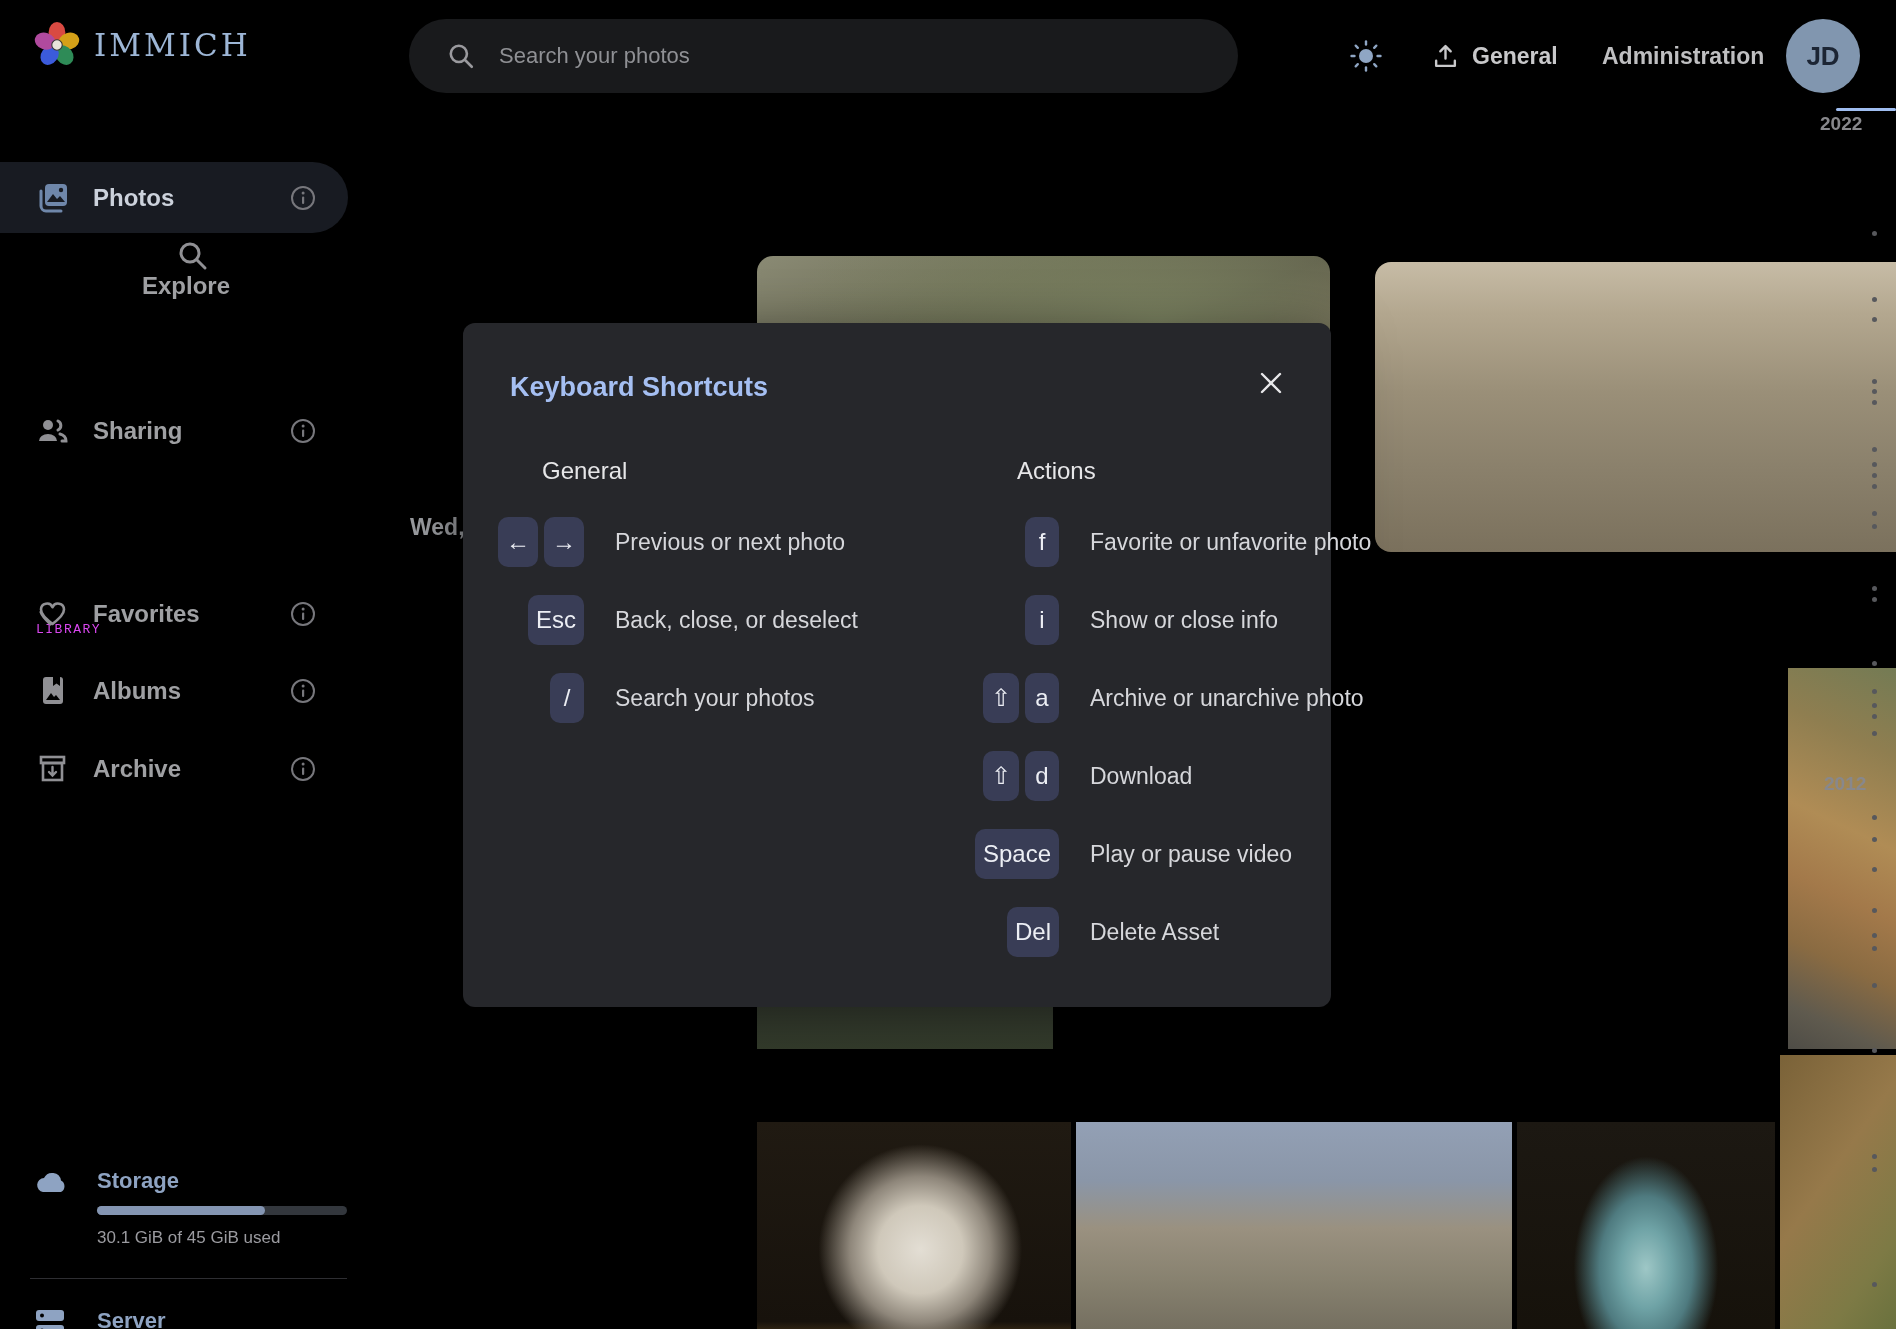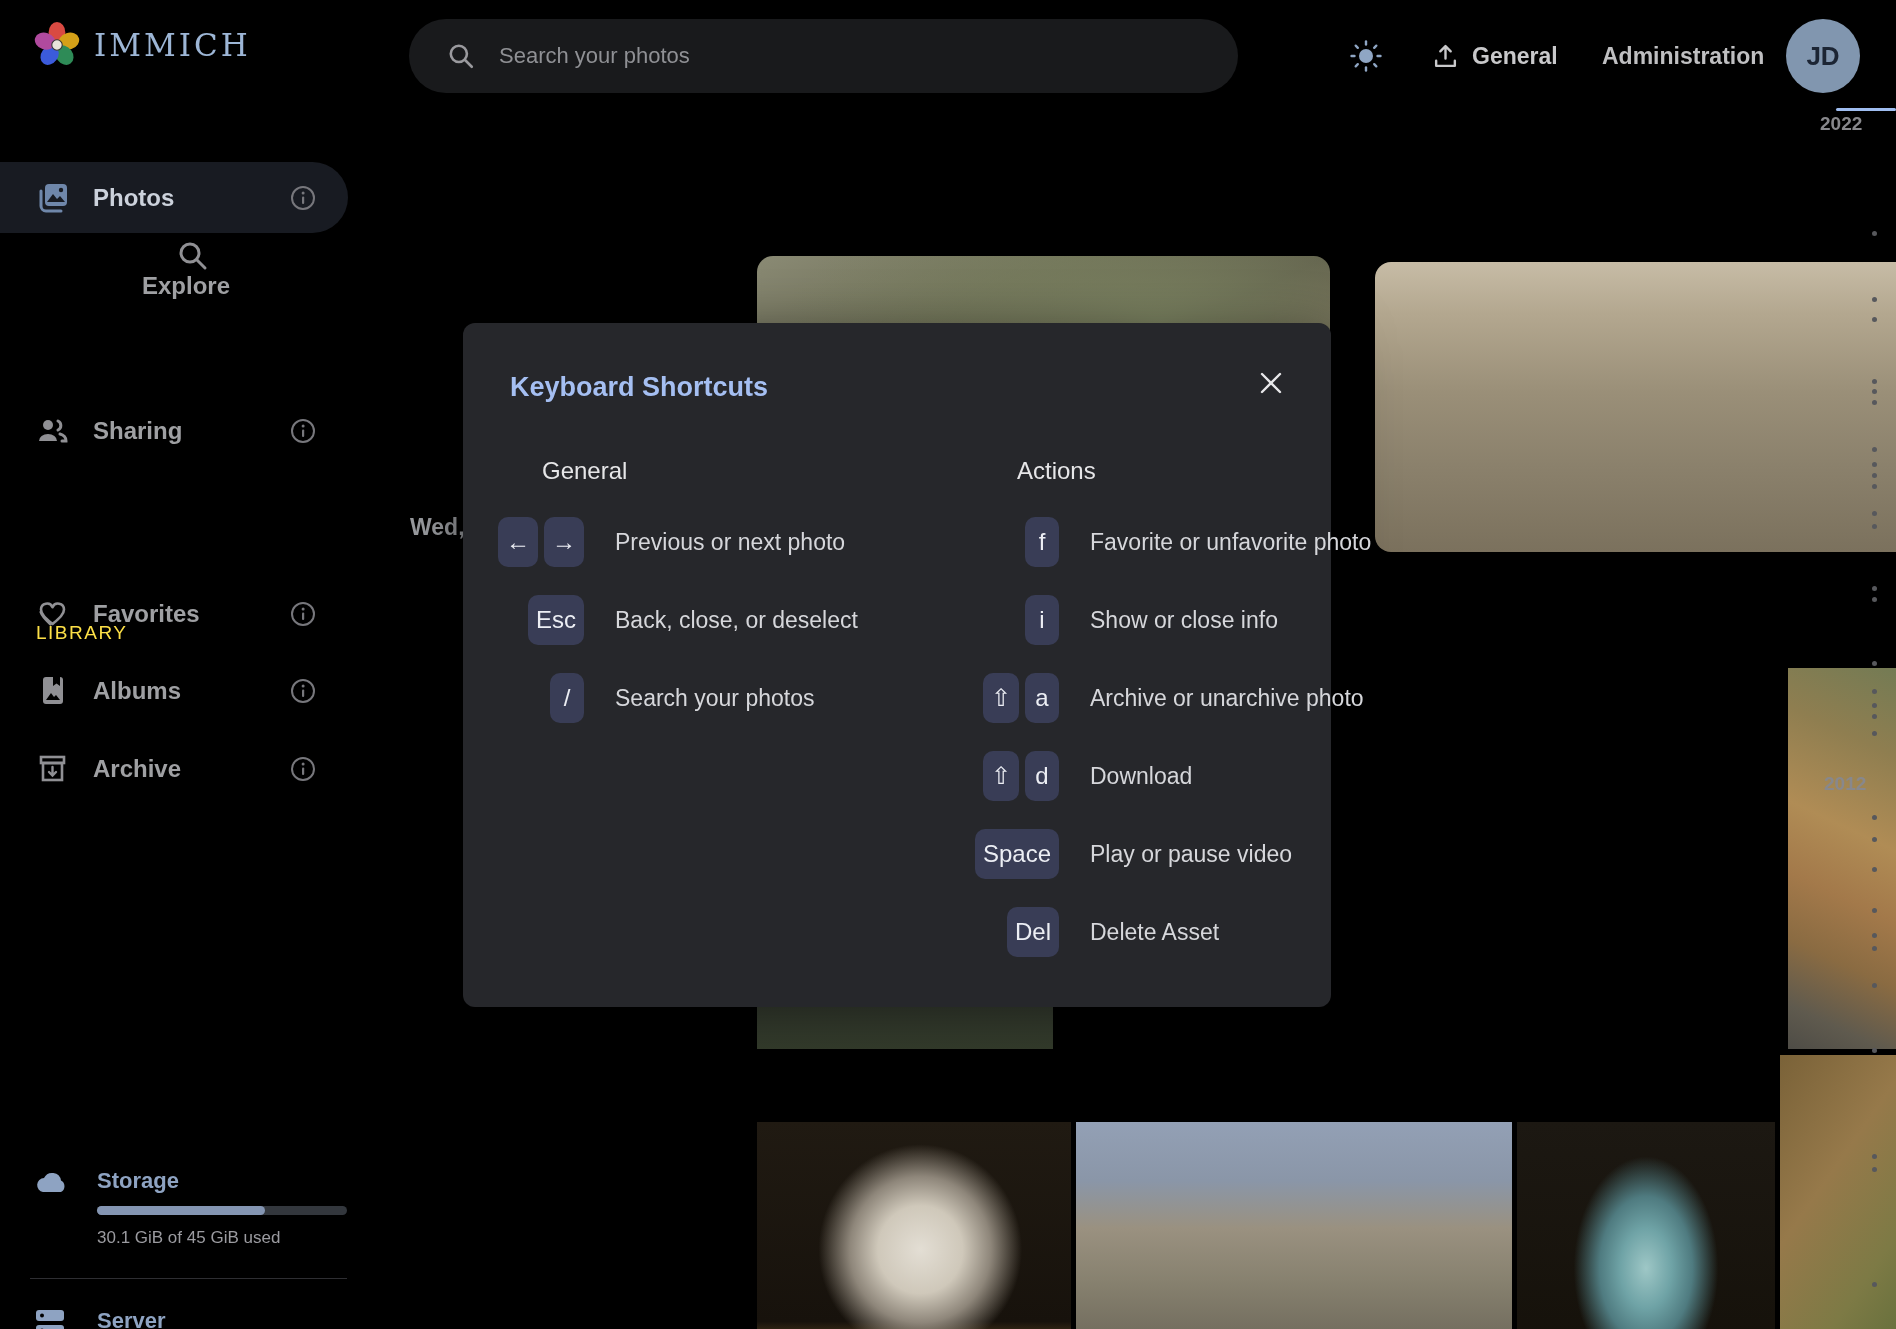--- a/index.html
+++ b/index.html
@@ -25,21 +25,21 @@
           background:#8196af;color:#1c2534;display:flex;align-items:center;justify-content:center;
           font-size:26px;font-weight:700;cursor:pointer;}
   
   .sidebar{position:absolute;left:0;top:112px;width:348px;height:1217px;background:#000;z-index:4;}
   .nav-item{position:absolute;left:0;width:348px;height:71px;display:flex;align-items:center;cursor:pointer;}
   .nav-item .nicon{margin-left:36px;width:33px;height:33px;flex:none;}
   .nav-item .nlabel{margin-left:24px;font-size:24px;color:#9fa0a3;font-weight:600;}
   .nav-item.active{background:#181b22;border-radius:0 36px 36px 0;}
   .nav-item.active .nlabel{color:#ccd2dc;}
   .nav-item .info{position:absolute;right:32px;width:26px;height:26px;}
-  .lib-label{position:absolute;left:36px;top:510px;font-size:19px;color:#fde047;letter-spacing:1.5px;}
+  .lib-label{position:absolute;left:36px;top:510px;font-size:13px;color:#d946ef;letter-spacing:1.5px;font-family:Liberation Mono, monospace;}
   .storage{position:absolute;left:0;top:1048px;width:348px;}
   .st-title{position:absolute;left:97px;top:8px;font-size:22px;font-weight:600;color:#8ea3c2;}
   .st-bar{position:absolute;left:97px;top:46px;width:250px;height:9px;border-radius:5px;background:#33373d;}
   .st-fill{height:9px;border-radius:5px;background:#8495b2;}
   .st-usage{position:absolute;left:97px;top:68px;font-size:17px;color:#9b9ba0;}
   .divider{position:absolute;left:30px;top:1166px;width:317px;height:1px;background:#2e2e32;}
   .server{position:absolute;left:0;top:1188px;width:348px;}
   .sv-title{position:absolute;left:97px;top:8px;font-size:22px;font-weight:600;color:#8ea3c2;}
   
   .content{position:absolute;left:348px;top:112px;right:0;bottom:0;}

